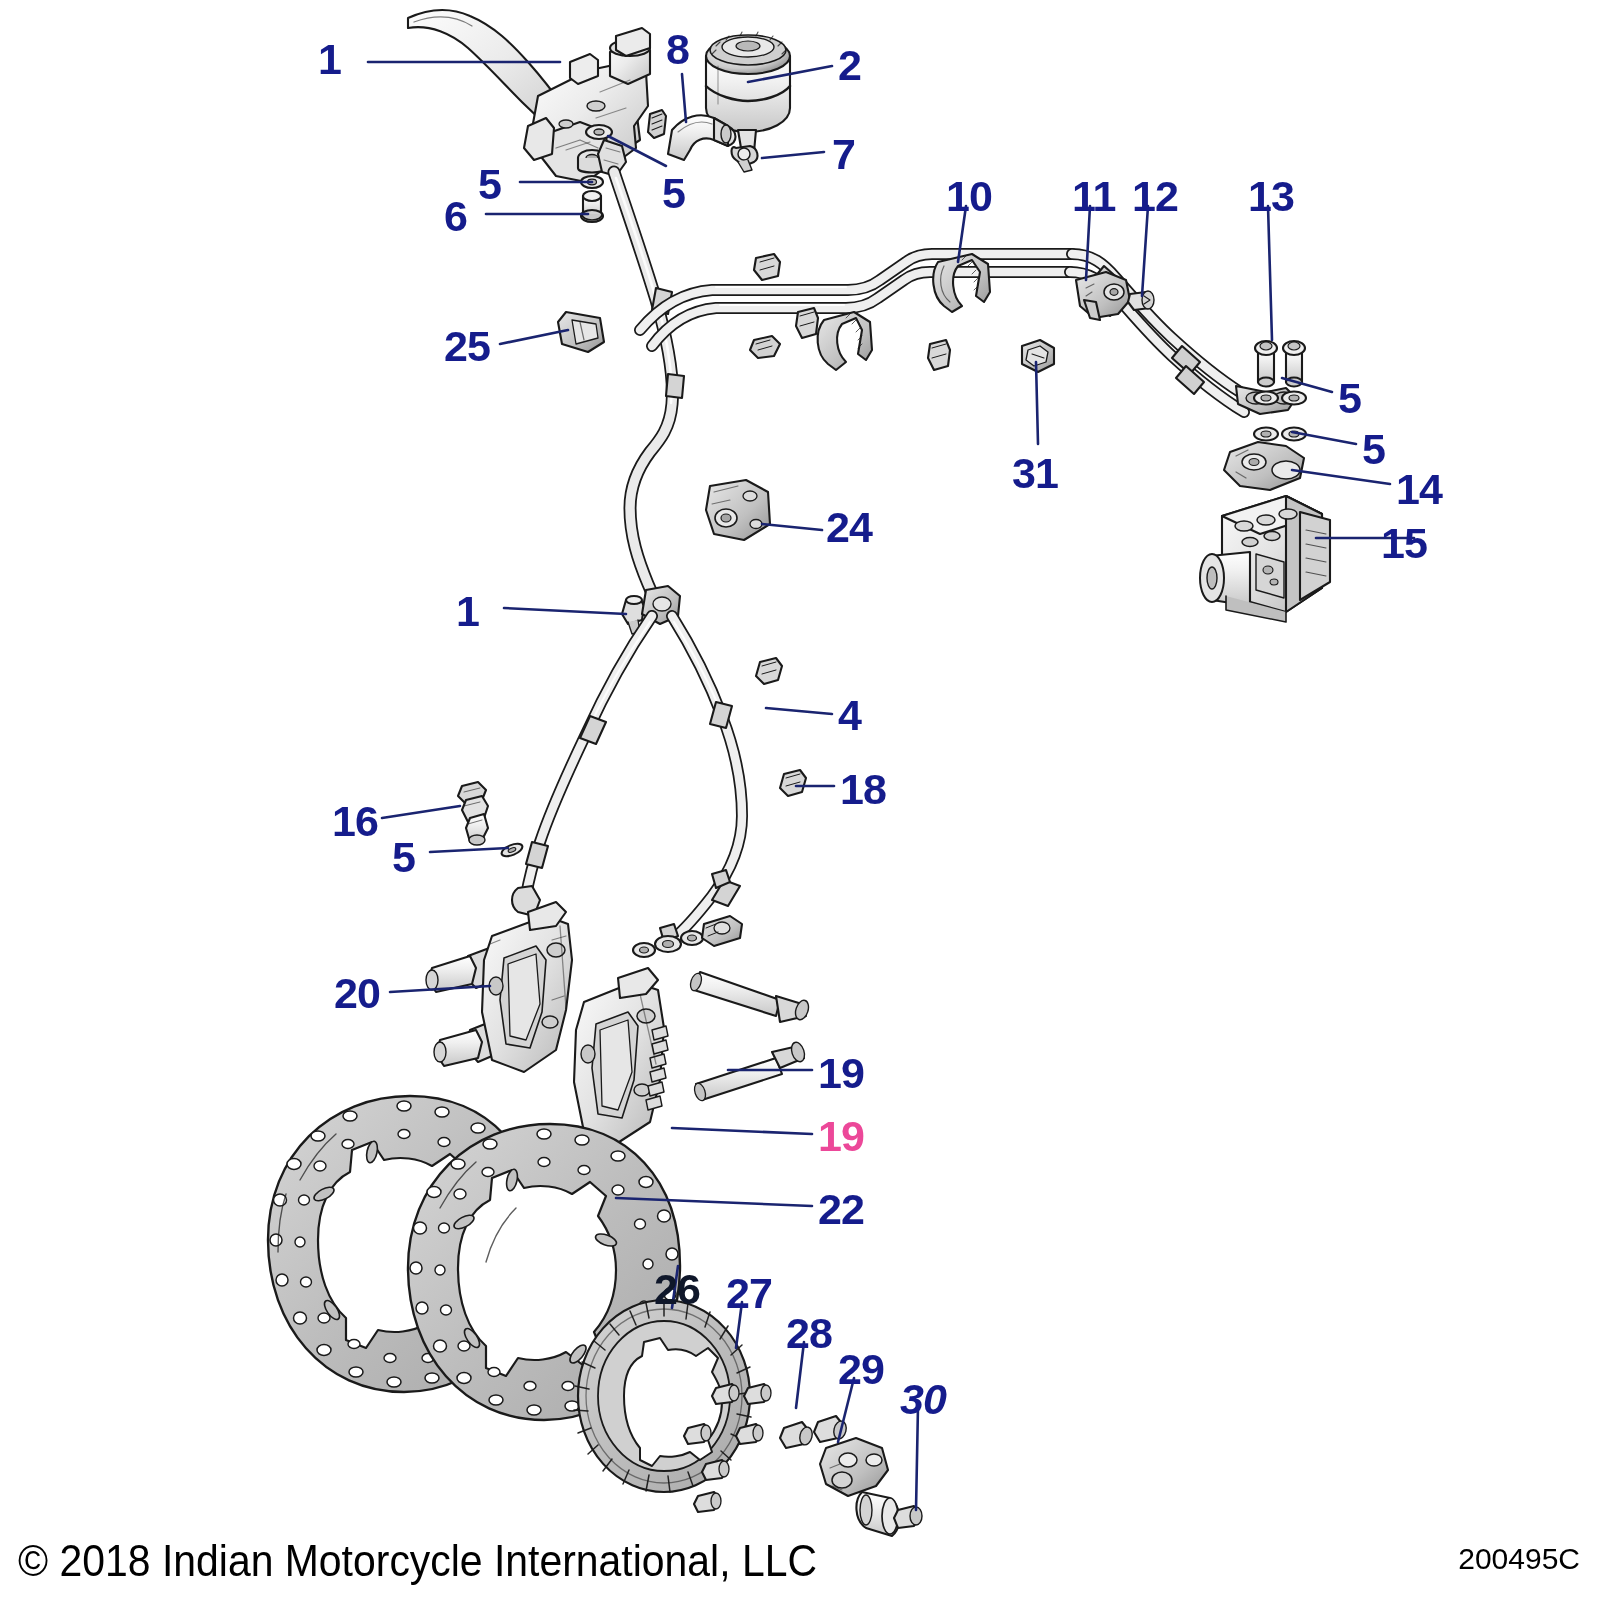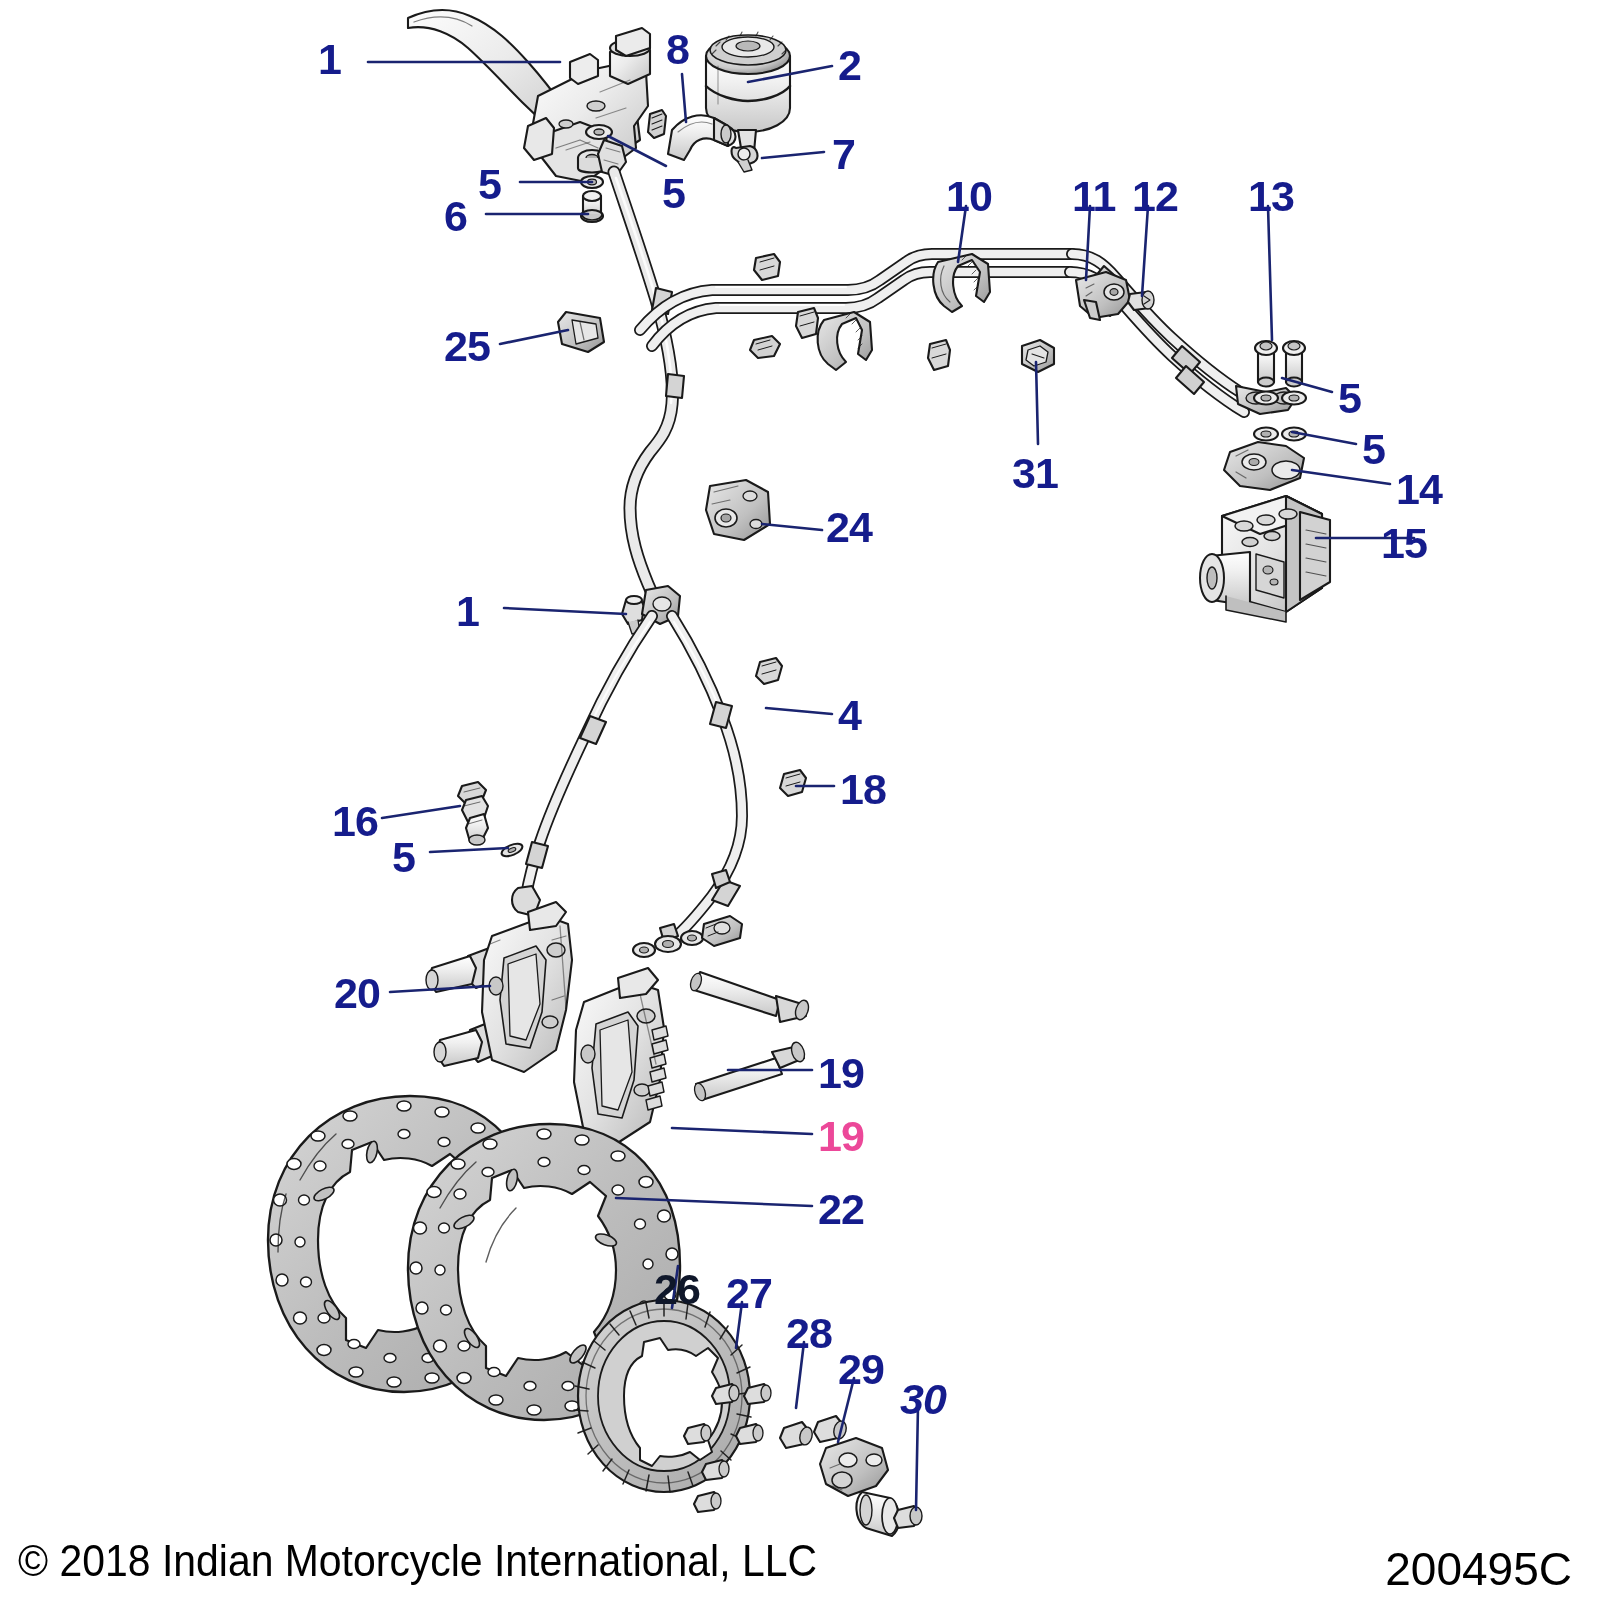--- a/index.html
+++ b/index.html
@@ -6,21 +6,21 @@
   body{width:1600px;height:1600px;position:relative;overflow:hidden;
        font-family:"Liberation Sans","DejaVu Sans",sans-serif;}
   #sheet{position:absolute;inset:0;width:1600px;height:1600px;}
   svg.layer{position:absolute;left:0;top:0;width:1600px;height:1600px;}
   .callout{position:absolute;color:#151c8c;font-weight:700;
            font-family:"Liberation Sans","DejaVu Sans",sans-serif;
            font-size:43px;line-height:1;letter-spacing:-1px;white-space:nowrap;}
   .footer-left{position:absolute;left:18px;top:1536px;font-size:44px;color:#000;
        font-family:"Liberation Sans","DejaVu Sans",sans-serif;font-weight:400;
        transform:scaleX(.93);transform-origin:left top;white-space:nowrap;}
-  .footer-right{position:absolute;right:28px;top:1542px;font-size:46px;color:#000;
+  .footer-right{position:absolute;right:20px;top:1542px;font-size:30px;color:#000;
        font-family:"Liberation Sans","DejaVu Sans",sans-serif;font-weight:400;white-space:nowrap;}
 </style>
 </head>
 <body>
 
 <div id="sheet">
 
   <svg class="layer" viewBox="0 0 1600 1600">
     <defs>
       <linearGradient id="gMetal" x1="0" y1="0" x2="1" y2="1">

